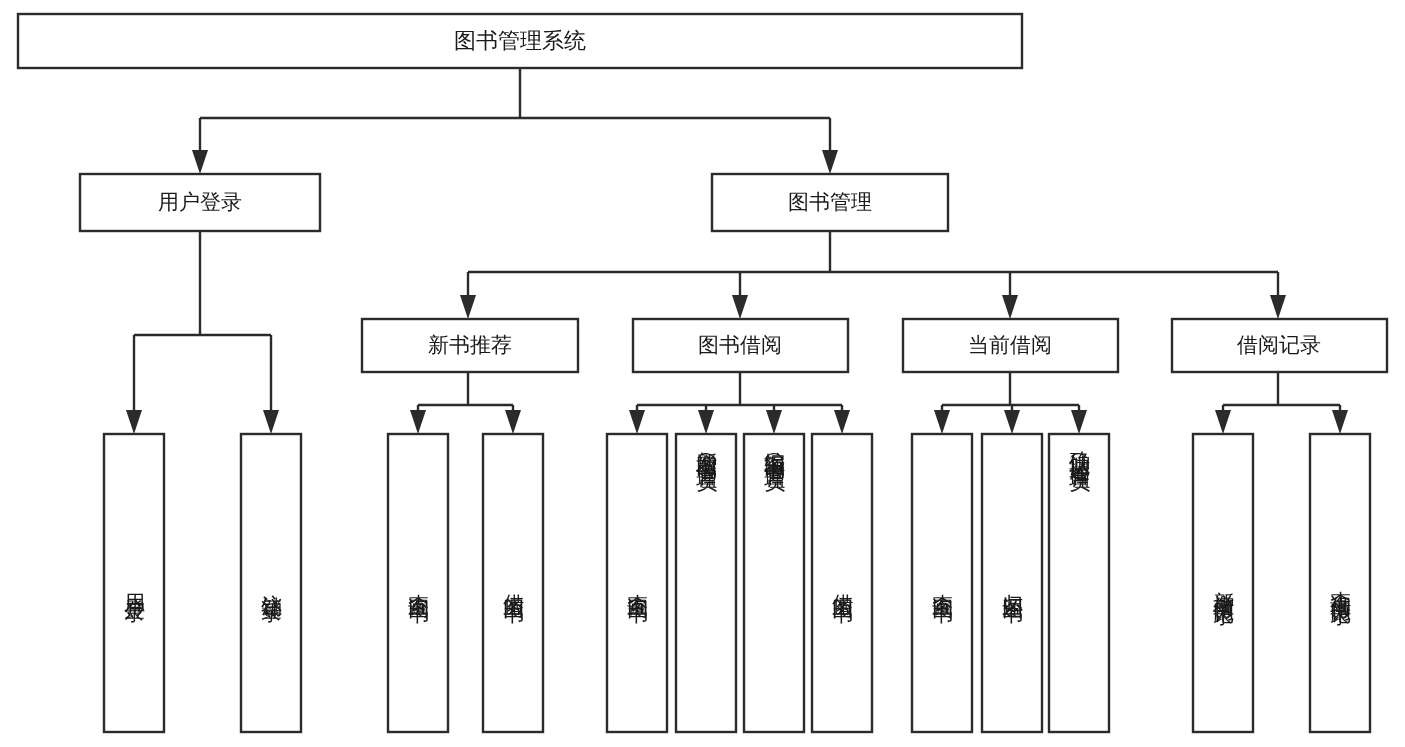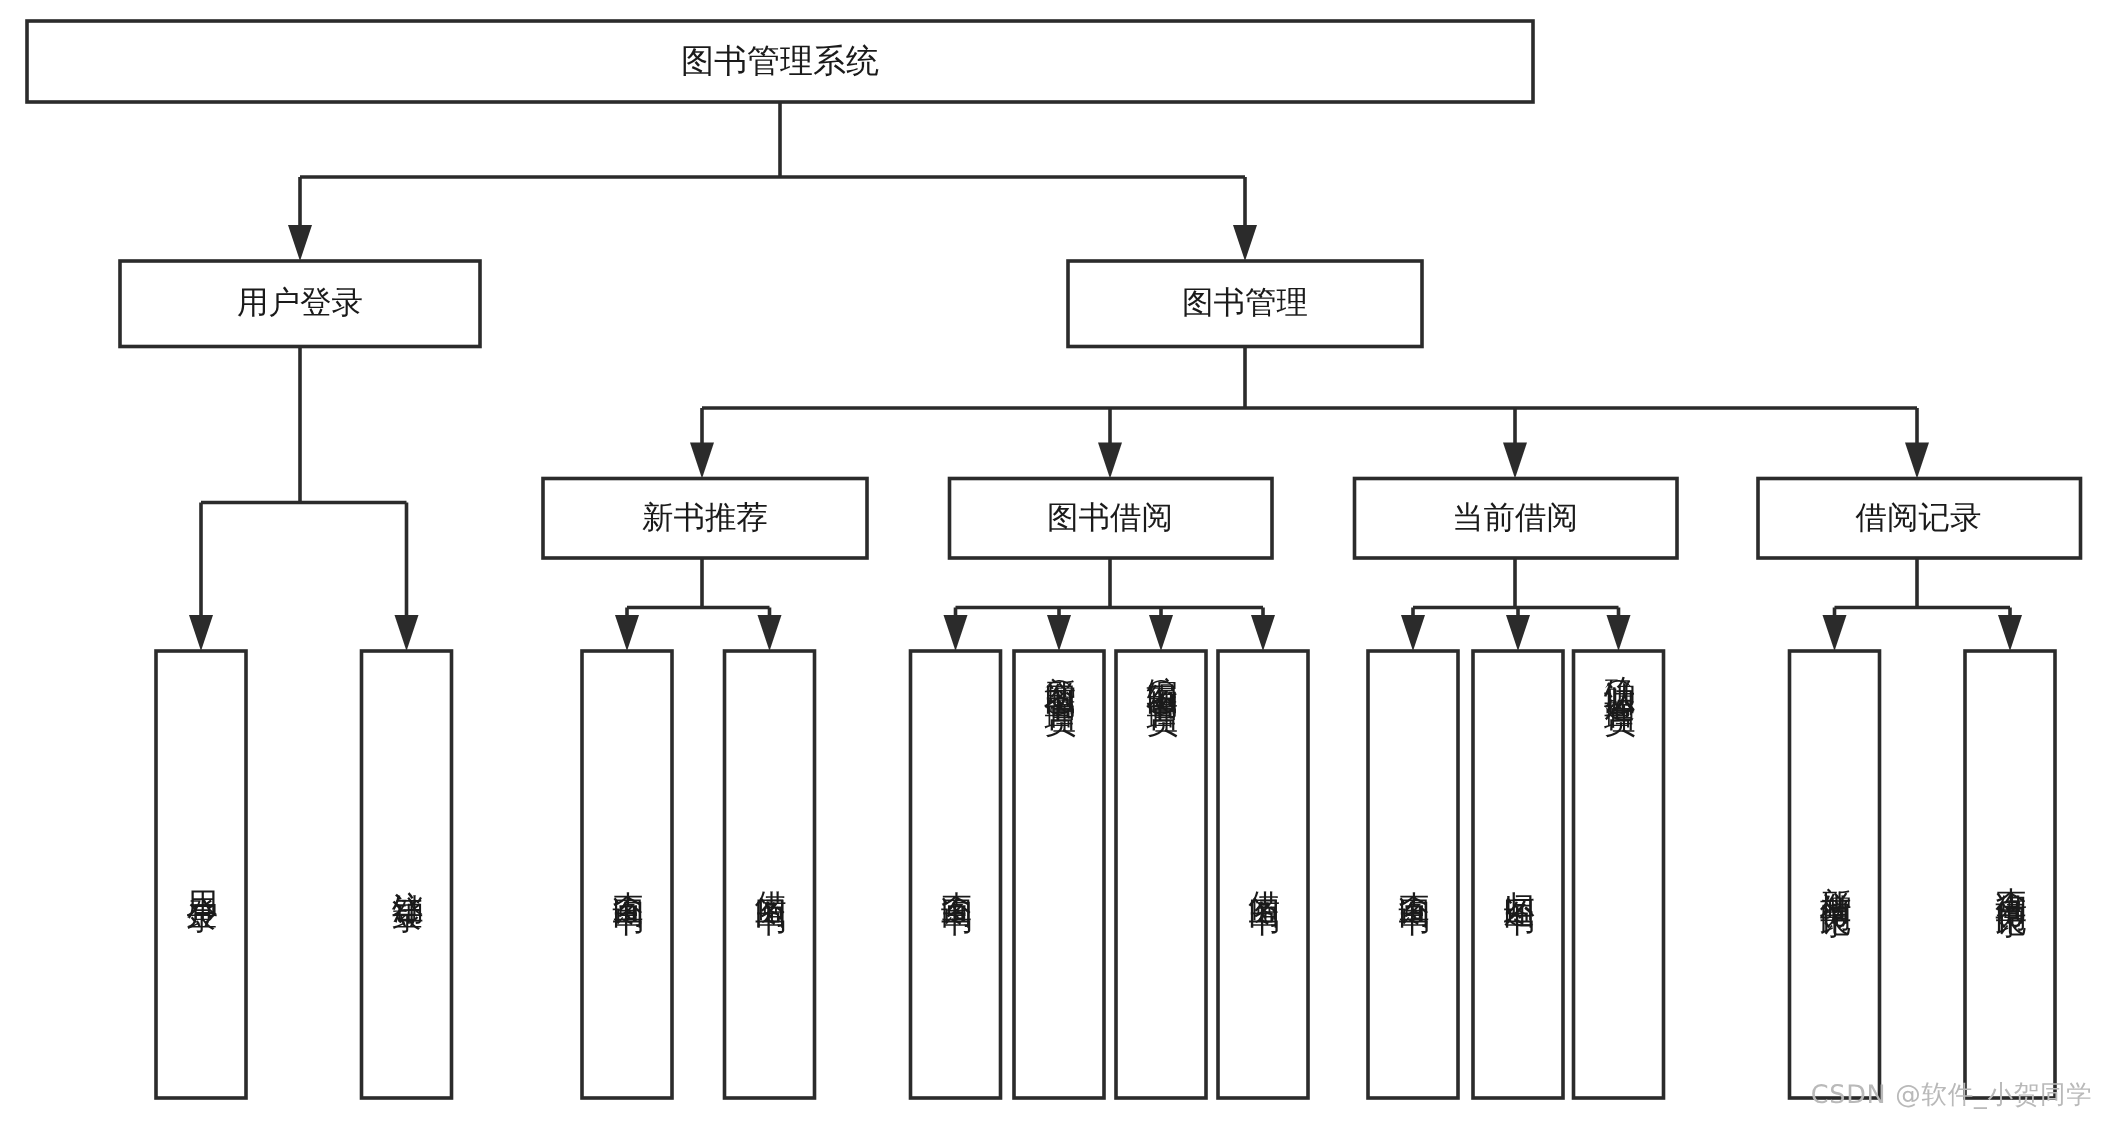--- a/index.html
+++ b/index.html
@@ -252,14 +252,13 @@
     <span class="vlabel-text">确认归还（管理员）</span>
   </div>
 
   <div class="vlabel-wrap" style="left:1193px; top:434px; width:60px; height:298px;">
     <span class="vlabel-text">新增借阅记录</span>
   </div>
   <div class="vlabel-wrap" style="left:1310px; top:434px; width:60px; height:298px;">
     <span class="vlabel-text">查询借阅记录</span>
   </div>
 
-  <div class="watermark">CSDN @软件_小贺同学</div>
 </div>
 
 </body></html>

